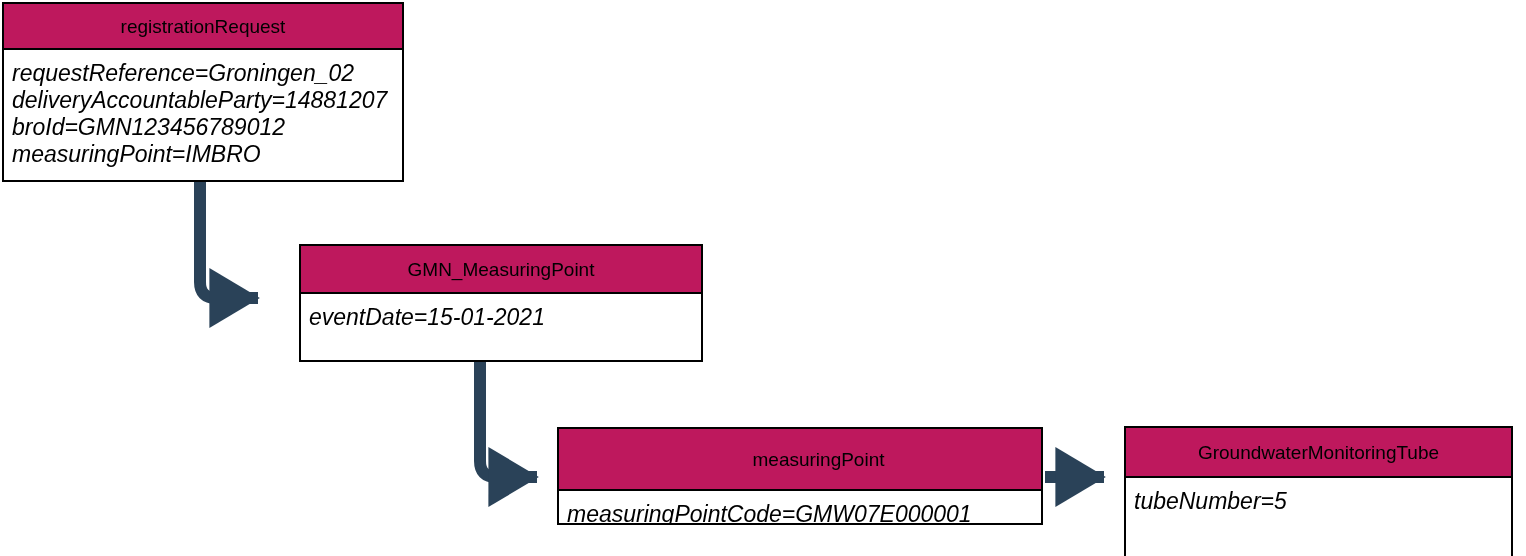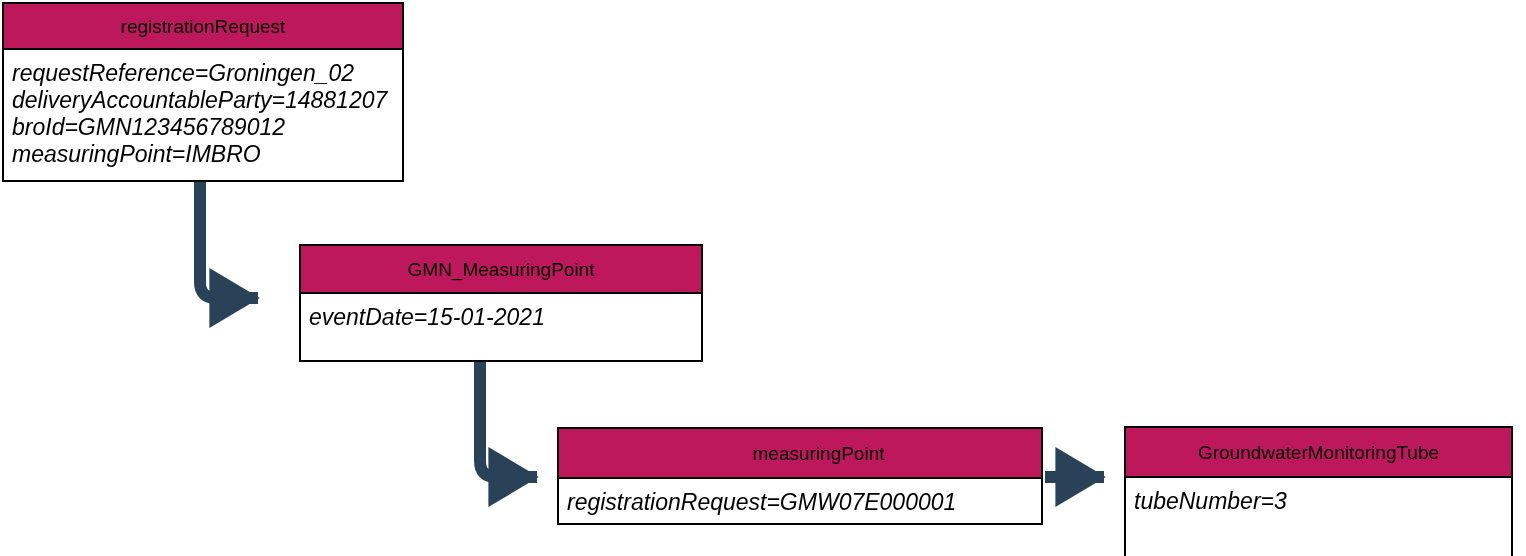--- a/index.html
+++ b/index.html
@@ -62,21 +62,21 @@
     white-space: nowrap;
     overflow: hidden;
   }
 
   
   #box-registration-request { left: 2px;    top: 2px;   width: 402px; height: 180px; }
   #box-registration-request .obj-header { height: 46px; }
   #box-gmn-measuring-point  { left: 278px;  top: 244px; width: 404px; height: 118px; margin-left: 21px; }
   #box-gmn-measuring-point  .obj-header { height: 48px; }
   #box-measuring-point      { left: 557px;  top: 427px; width: 486px; height: 98px; }
-  #box-measuring-point      .obj-header { height: 50px; padding-left: 37px; }
+  #box-measuring-point      .obj-header { height: 62px; padding-left: 37px; }
   #box-groundwater-tube     { left: 1124px; top: 426px; width: 389px; height: 140px; }
   #box-groundwater-tube     .obj-header { height: 50px; }
 </style>
 </head>
 <body>
 
 <div id="canvas">
 
   <svg id="connectors" viewBox="0 0 1526 556" width="1526" height="556" xmlns="http://www.w3.org/2000/svg">
     <defs>
@@ -105,24 +105,24 @@
   <div class="obj-box" id="box-gmn-measuring-point">
     <div class="obj-header">GMN_MeasuringPoint</div>
     <div class="obj-body">
       <div class="attr-line">eventDate=15-01-2021</div>
     </div>
   </div>
 
   <div class="obj-box" id="box-measuring-point">
     <div class="obj-header">measuringPoint</div>
     <div class="obj-body">
-      <div class="attr-line">registrationRequest=GMW07E000001</div>
+      <div class="attr-line">measuringPointCode=GMW07E000001</div>
     </div>
   </div>
 
   <div class="obj-box" id="box-groundwater-tube">
     <div class="obj-header">GroundwaterMonitoringTube</div>
     <div class="obj-body">
-      <div class="attr-line">tubeNumber=3</div>
+      <div class="attr-line">tubeNumber=5</div>
     </div>
   </div>
 
 </div>
 
 </body></html>

